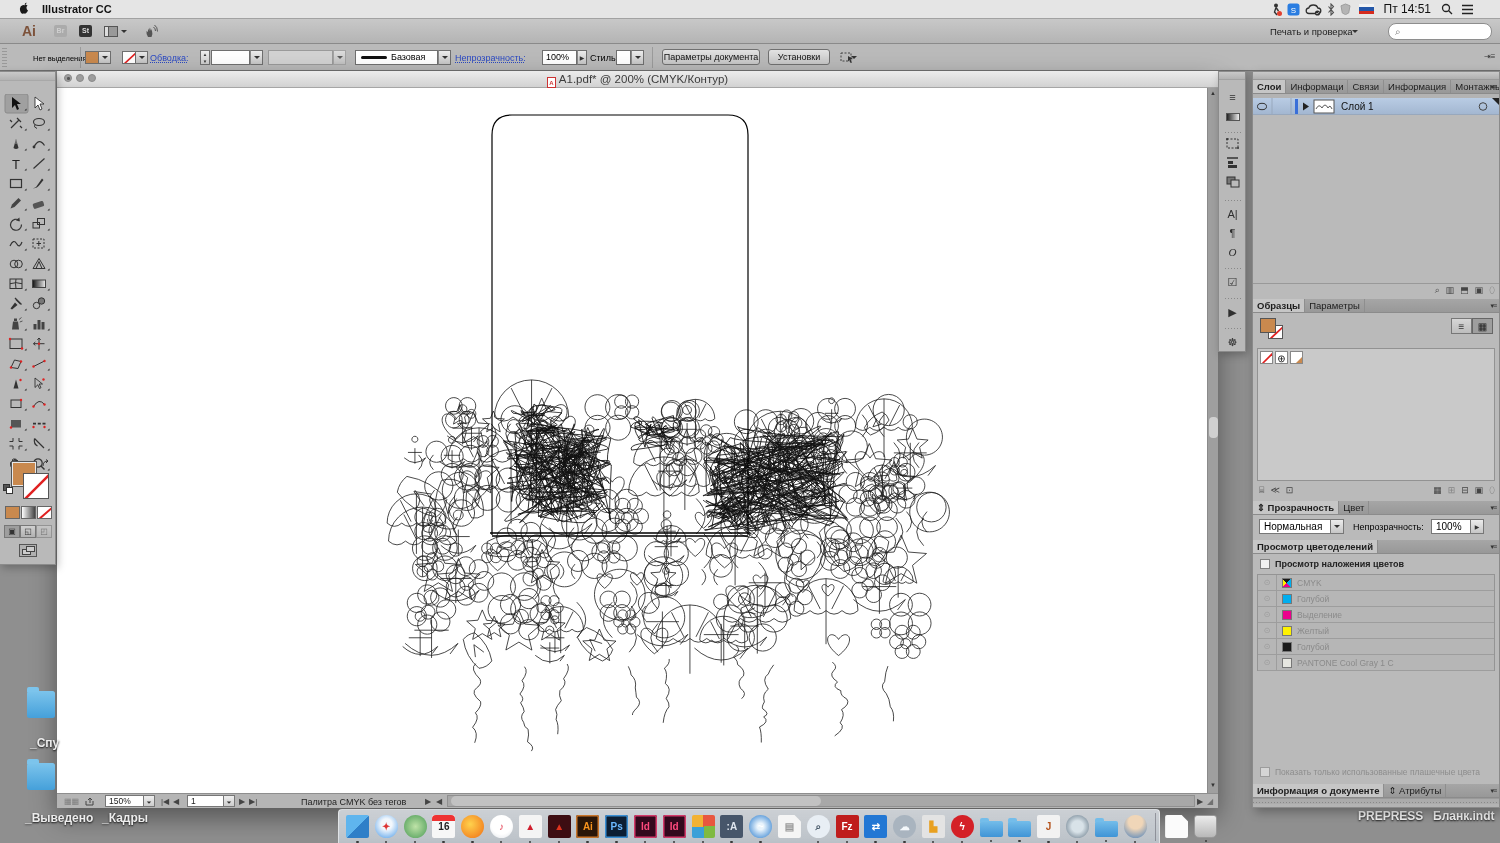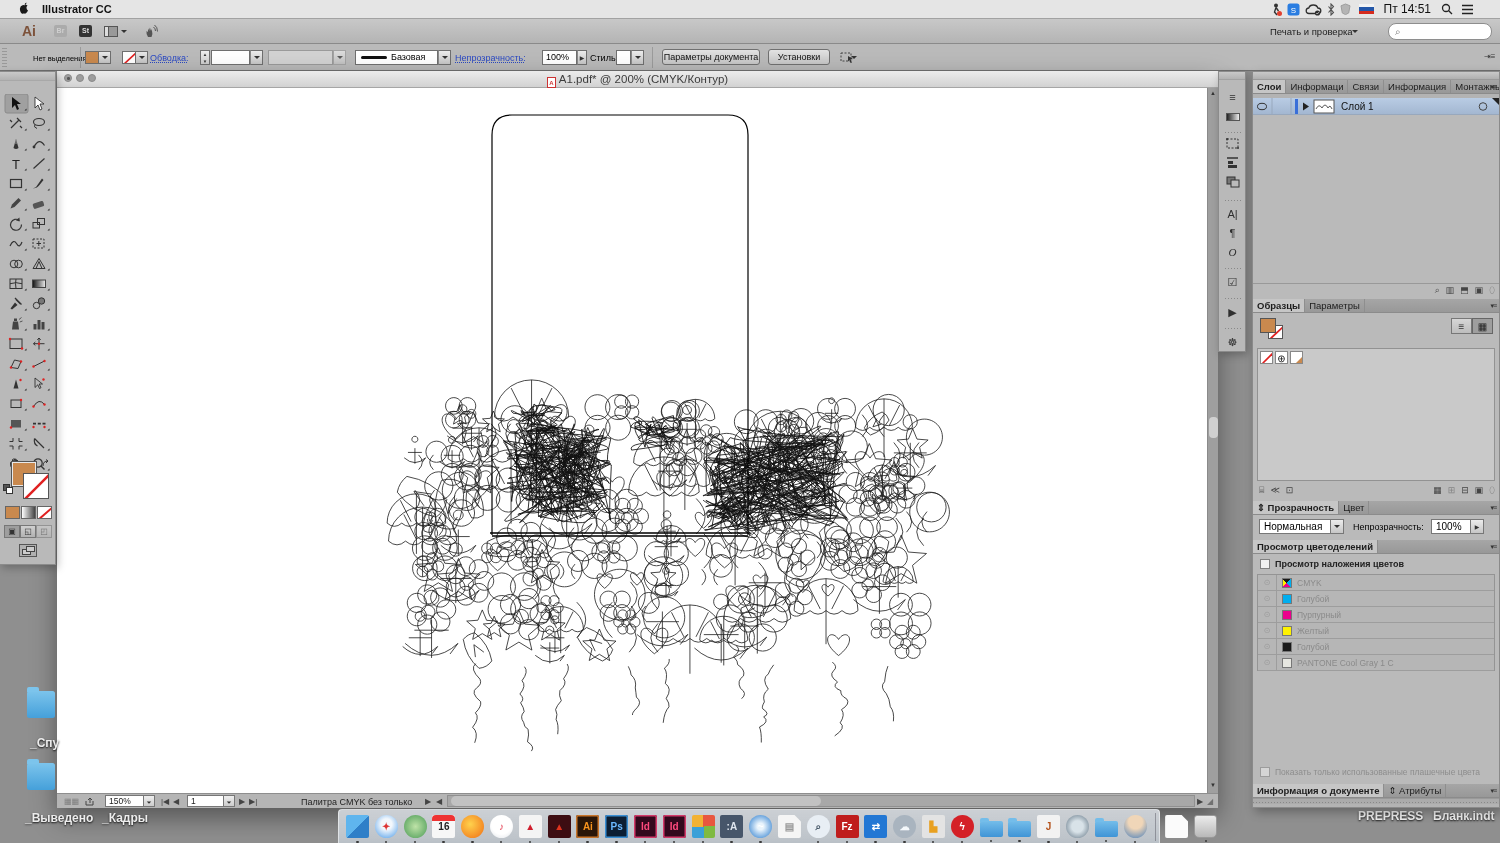--- a/index.html
+++ b/index.html
@@ -266,21 +266,21 @@
           <path d="M1 4 V8 H8 V4 M3 3 L5 1 L7 3 M5 1 V6" stroke="#444" fill="none"></path>
         </svg></span>
     <div class="sfield" style="left:48px;width:39px">150%</div>
     <div class="sdrop" style="left:87px"><span class="caret" style="transform:scale(.75);margin-top:3px"></span></div>
     <span class="sb" style="left:104px">|◀</span>
     <span class="sb" style="left:116px">◀</span>
     <div class="sfield" style="left:130px;width:37px">1</div>
     <div class="sdrop" style="left:167px"><span class="caret" style="transform:scale(.75);margin-top:3px"></span></div>
     <span class="sb" style="left:182px">▶</span>
     <span class="sb" style="left:192px">▶|</span>
-    <span class="sb" style="left:244px;font-size:9px;color:#222">Палитра CMYK без только</span>
+    <span class="sb" style="left:244px;font-size:9px;color:#222">Палитра CMYK без тегов</span>
     <span class="sb" style="left:368px">▶</span>
     <span class="sb" style="left:379px">◀</span>
     <div id="hscroll">
         <div id="hthumb"></div>
       </div>
     <span class="sb" style="left:1140px">▶</span>
     <span class="sb" style="left:1150px;opacity:.6">◢</span>
   </div>
 </div>
 
@@ -642,21 +642,21 @@
           <span>CMYK</span>
         </div>
         <div class="seprow">
           <div class="eye">⊙</div>
           <div class="sepsw" style="background: rgb(0, 174, 239);"></div>
           <span>Голубой</span>
         </div>
         <div class="seprow">
           <div class="eye">⊙</div>
           <div class="sepsw" style="background: rgb(236, 0, 140);"></div>
-          <span>Пурпурный</span>
+          <span>Выделение</span>
         </div>
         <div class="seprow">
           <div class="eye">⊙</div>
           <div class="sepsw" style="background: rgb(255, 242, 0);"></div>
           <span>Желтый</span>
         </div>
         <div class="seprow">
           <div class="eye">⊙</div>
           <div class="sepsw" style="background: rgb(26, 26, 26);"></div>
           <span>Голубой</span>

